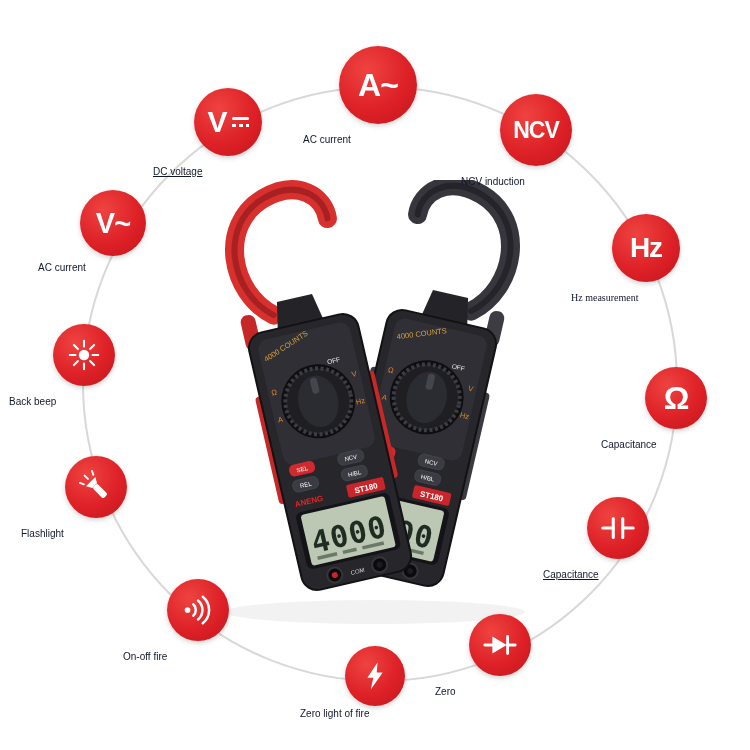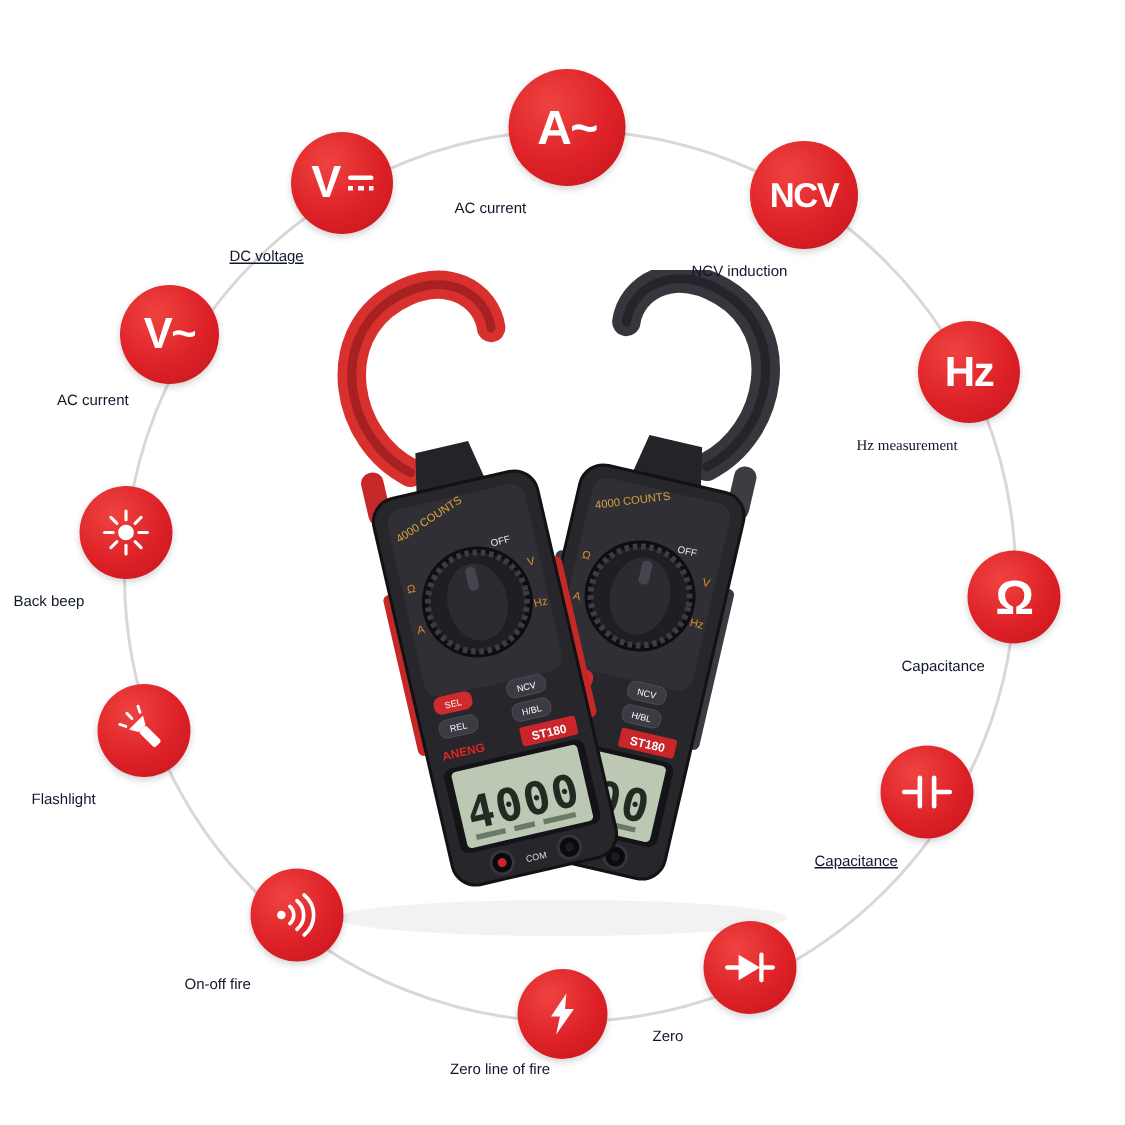--- a/index.html
+++ b/index.html
@@ -158,21 +158,21 @@
     <path d="M -8 -9 L -8 9 L 7 0 Z" fill="#fff"></path>
   </svg>
 </div>
 <div class="flabel" style="left:435px;top:686px;">Zero</div>
 
 <div class="badge" style="left:345px;top:646px;width:60px;height:60px;">
   <svg viewBox="-20 -20 40 40" width="34" height="34">
     <path d="M 3 -16 L -9 2 L -2 2 L -5 16 L 9 -4 L 2 -4 Z" fill="#fff"></path>
   </svg>
 </div>
-<div class="flabel" style="left:300px;top:708px;">Zero line of fire</div>
+<div class="flabel" style="left:300px;top:708px;">Zero light of fire</div>
 
 <div class="badge" style="left:167px;top:579px;width:62px;height:62px;">
   <svg viewBox="-20 -20 40 40" width="38" height="38">
     <circle cx="-11" cy="0" r="3" fill="#fff"></circle>
     <g stroke="#fff" fill="none" stroke-width="2.6" stroke-linecap="round">
       <path d="M -5 -6 A 8 8 0 0 1 -5 6"></path>
       <path d="M 0 -10 A 13 13 0 0 1 0 10"></path>
       <path d="M 5 -14 A 18 18 0 0 1 5 14"></path>
     </g>
   </svg>

